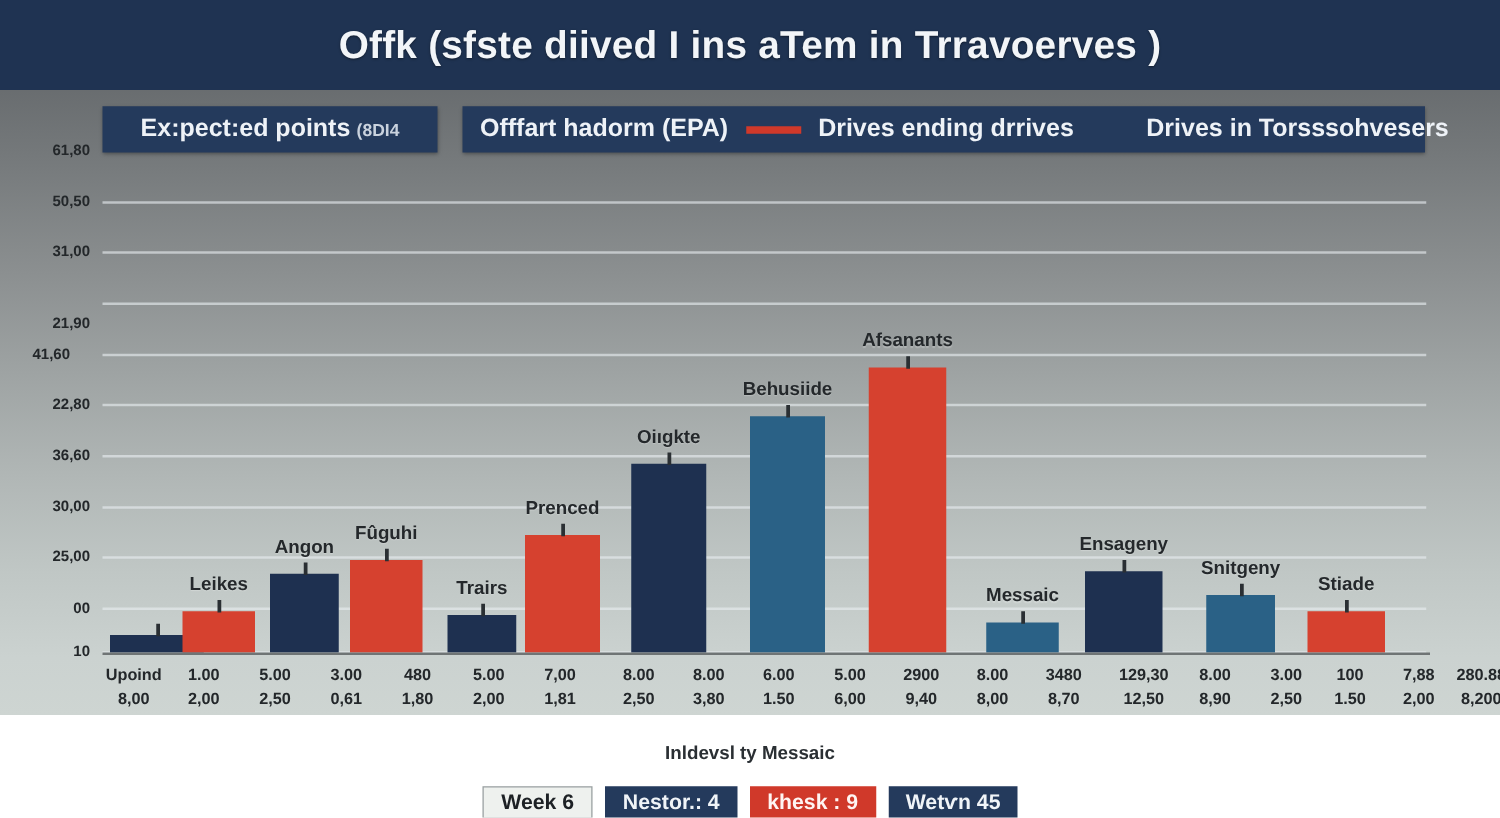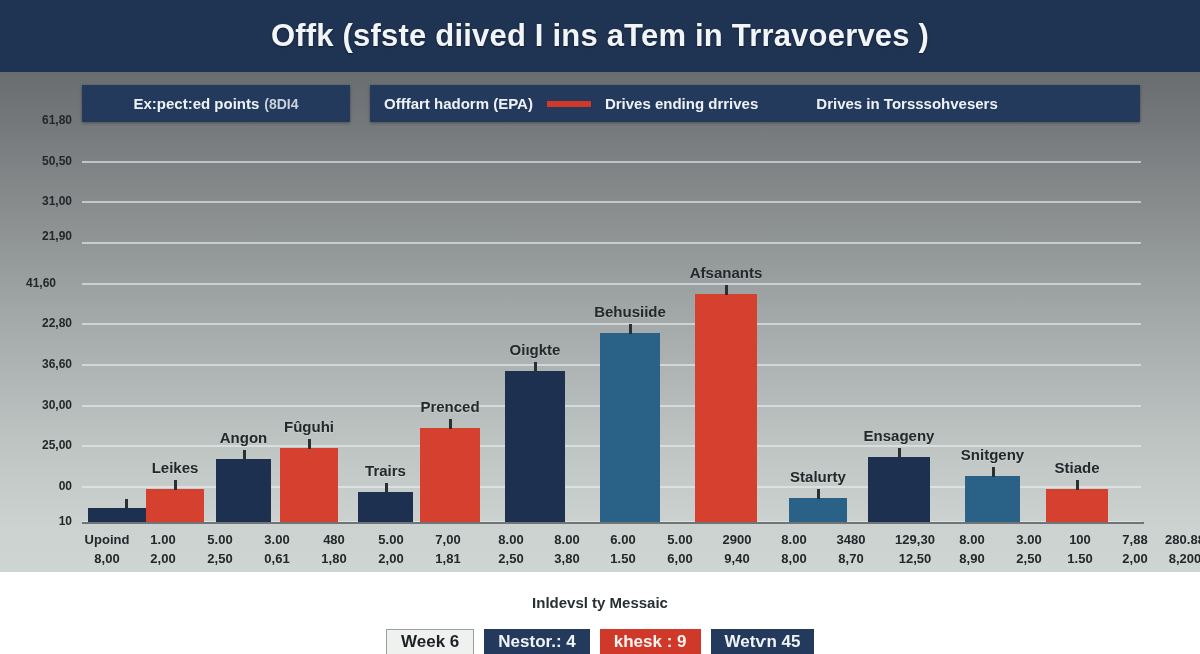--- a/index.html
+++ b/index.html
@@ -46,21 +46,21 @@
     height: 37px;
     background: #243a5c;
     display: flex; align-items: center;
     box-shadow: 0 1px 3px rgba(0,0,0,.35);
   }
   #legend-box-1 { left: 82px; top: 85px; width: 268px; justify-content: center; }
   #legend-box-2 { left: 370px; top: 85px; width: 770px; padding-left: 14px; }
 
   .legend-label {
     color: #eef2f7;
-    font-size: 15px;
+    font-size: 20px;
     font-weight: bold;
     white-space: nowrap;
   }
   .legend-sub {
     color: #c9d2de;
     font-size: 14px;
     font-weight: bold;
     margin-left: 5px;
   }
   .legend-swatch-line {
@@ -183,21 +183,21 @@
     <span class="legend-swatch-line"></span>
     <span class="legend-label">Drives ending drrives</span>
     <span class="legend-gap-lg"></span>
     <span class="legend-label">Drives in Torsssohvesers</span>
   </div>
 
   <div id="y-axis">
       <div class="ytick" style="top: 120px;">61,80</div>
       <div class="ytick" style="top: 161px;">50,50</div>
       <div class="ytick" style="top: 201px;">31,00</div>
-      <div class="ytick" style="top: 236px; text-align: right;">21,90</div>
+      <div class="ytick" style="top: 258px; text-align: right;">21,90</div>
       <div class="ytick" style="top: 283px; text-align: center;">41,60</div>
       <div class="ytick" style="top: 323px;">22,80</div>
       <div class="ytick" style="top: 364px;">36,60</div>
       <div class="ytick" style="top: 405px;">30,00</div>
       <div class="ytick" style="top: 445px;">25,00</div>
       <div class="ytick" style="top: 486px;">00</div>
       <div class="ytick" style="top: 521px;">10</div>
     </div>
 
   <div id="plot">
@@ -241,21 +241,21 @@
       <div class="bar" style="left: 423px; width: 60px; height: 151px; bottom: 0px; top: 241px; background: rgb(30, 48, 80);">
         <div class="bar-tick"></div>
         <div class="bar-label">Oiıgkte</div>
       </div>
       <div class="bar" style="left: 613px; width: 62px; height: 228px; bottom: 0px; top: 164px; background: rgb(214, 65, 47);">
         <div class="bar-tick"></div>
         <div class="bar-label">Afsanants</div>
       </div>
       <div class="bar" style="left: 707px; width: 58px; height: 24px; bottom: 0px; top: 368px; background: rgb(42, 97, 134);">
         <div class="bar-tick"></div>
-        <div class="bar-label">Stalurty</div>
+        <div class="bar-label">Messaic</div>
       </div>
       <div class="bar" style="left: 786px; width: 62px; height: 65px; bottom: 0px; top: 327px; background: rgb(30, 48, 80);">
         <div class="bar-tick"></div>
         <div class="bar-label">Ensageny</div>
       </div>
       <div class="bar" style="left: 883px; width: 55px; height: 46px; bottom: 0px; top: 346px; background: rgb(42, 97, 134);">
         <div class="bar-tick"></div>
         <div class="bar-label">Snitgeny</div>
       </div>
       <div class="bar" style="left: 964px; width: 62px; height: 33px; bottom: 0px; top: 359px; background: rgb(214, 65, 47);">

